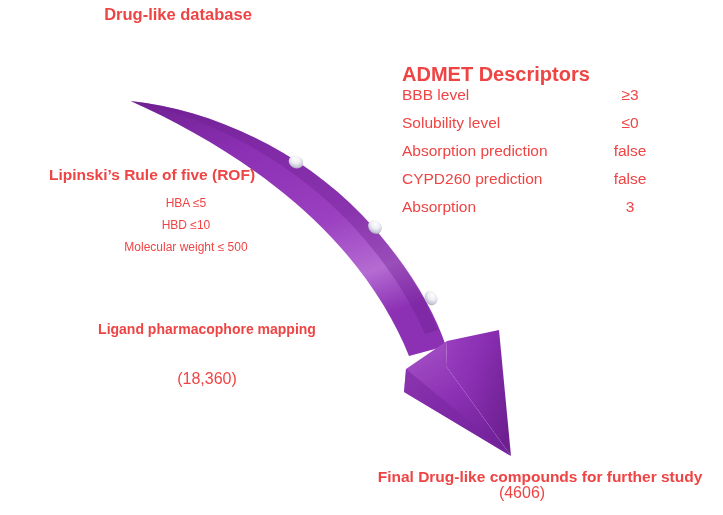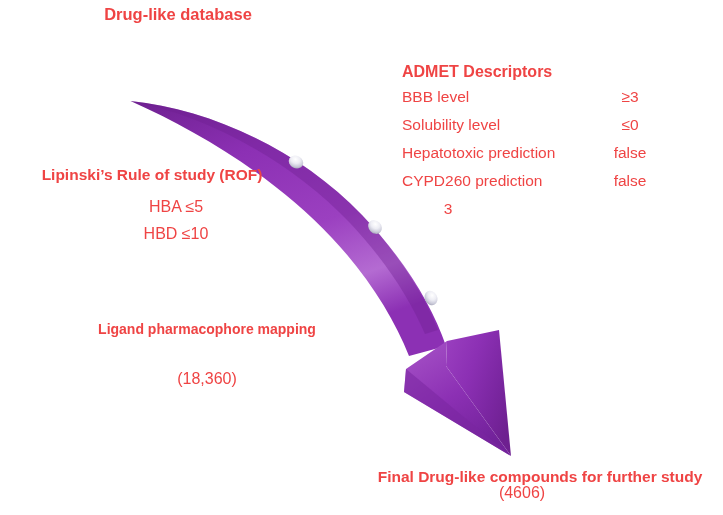--- a/index.html
+++ b/index.html
@@ -33,22 +33,22 @@
     left: 4px; top: 28px; width: 348px;
     font-size: 15.5px;
   }
 
   
   #rof-title {
     left: 26px; top: 165px; width: 252px;
     font-size: 15.5px; font-weight: bold;
   }
   #rof-rules {
-    left: 26px; top: 190px; width: 300px;
-    font-size: 16px; 
+    left: 36px; top: 190px; width: 300px;
+    font-size: 12px; 
   }
   #rof-rules div { margin-top: 6px; }
 
   
   #lig-title {
     left: 62px; top: 320px; width: 290px;
     font-size: 14px; font-weight: bold;
   }
   #lig-count {
     left: 62px; top: 368px; width: 290px;
@@ -65,22 +65,21 @@
     font-size: 16px;
   }
 
   
   #admet {
     position: absolute;
     left: 402px; top: 63px;
     width: 300px;
   }
   #admet-title {
-    font-size: 16px; font-weight: bold;
-    margin-bottom: 7px;
+    font-size: 20px; font-weight: bold;
   }
   .admet-row {
     display: flex;
     align-items: baseline;
     height: 28px;
     font-size: 15.5px;
   }
   .admet-label { width: 182px; }
   .admet-value {
     width: 100px;
@@ -158,49 +157,51 @@
              L 404 392
              L 511 456 Z" fill="#7A26A0" opacity="0.55"></path>
 
     <ellipse cx="296" cy="162" rx="7.5" ry="6.2" fill="url(#beadGrad)" transform="rotate(28 296 162)"></ellipse>
     <ellipse cx="375" cy="227" rx="7.5" ry="6.2" fill="url(#beadGrad)" transform="rotate(45 375 227)"></ellipse>
     <ellipse cx="431" cy="298" rx="7.5" ry="6.2" fill="url(#beadGrad)" transform="rotate(62 431 298)"></ellipse>
   </svg>
 
   <div class="block bold" id="db-title">Drug-like database</div>
 
-  <div class="block bold" id="rof-title">Lipinski’s Rule of study (ROF)</div>
+  <div class="block bold" id="rof-title">Lipinski’s Rule of five (ROF)</div>
   <div class="block" id="rof-rules">
     <div>HBA ≤5</div>
     <div>HBD ≤10</div>
+    <div>Molecular weight ≤ 500</div>
   </div>
 
   <div class="block bold" id="lig-title">Ligand pharmacophore  mapping</div>
   <div class="block" id="lig-count">(18,360)</div>
 
   <div id="admet">
     <div id="admet-title">ADMET Descriptors</div>
 
     <div class="admet-row">
       <span class="admet-label">BBB level</span>
       <span class="admet-value">≥3</span>
     </div>
     <div class="admet-row">
       <span class="admet-label">Solubility level</span>
       <span class="admet-value">≤0</span>
     </div>
     <div class="admet-row">
-      <span class="admet-label">Hepatotoxic prediction</span>
+      <span class="admet-label">Absorption prediction</span>
       <span class="admet-value">false</span>
     </div>
     <div class="admet-row">
       <span class="admet-label">CYPD260 prediction</span>
       <span class="admet-value">false</span>
     </div>
     <div class="admet-row">
+      <span class="admet-label">Absorption</span>
       <span class="admet-value">3</span>
     </div>
   </div>
 
   <div class="block bold" id="final-title">Final Drug-like compounds for further study</div>
   <div class="block" id="final-count">(4606)</div>
 
 </div>
 
 </body></html>

